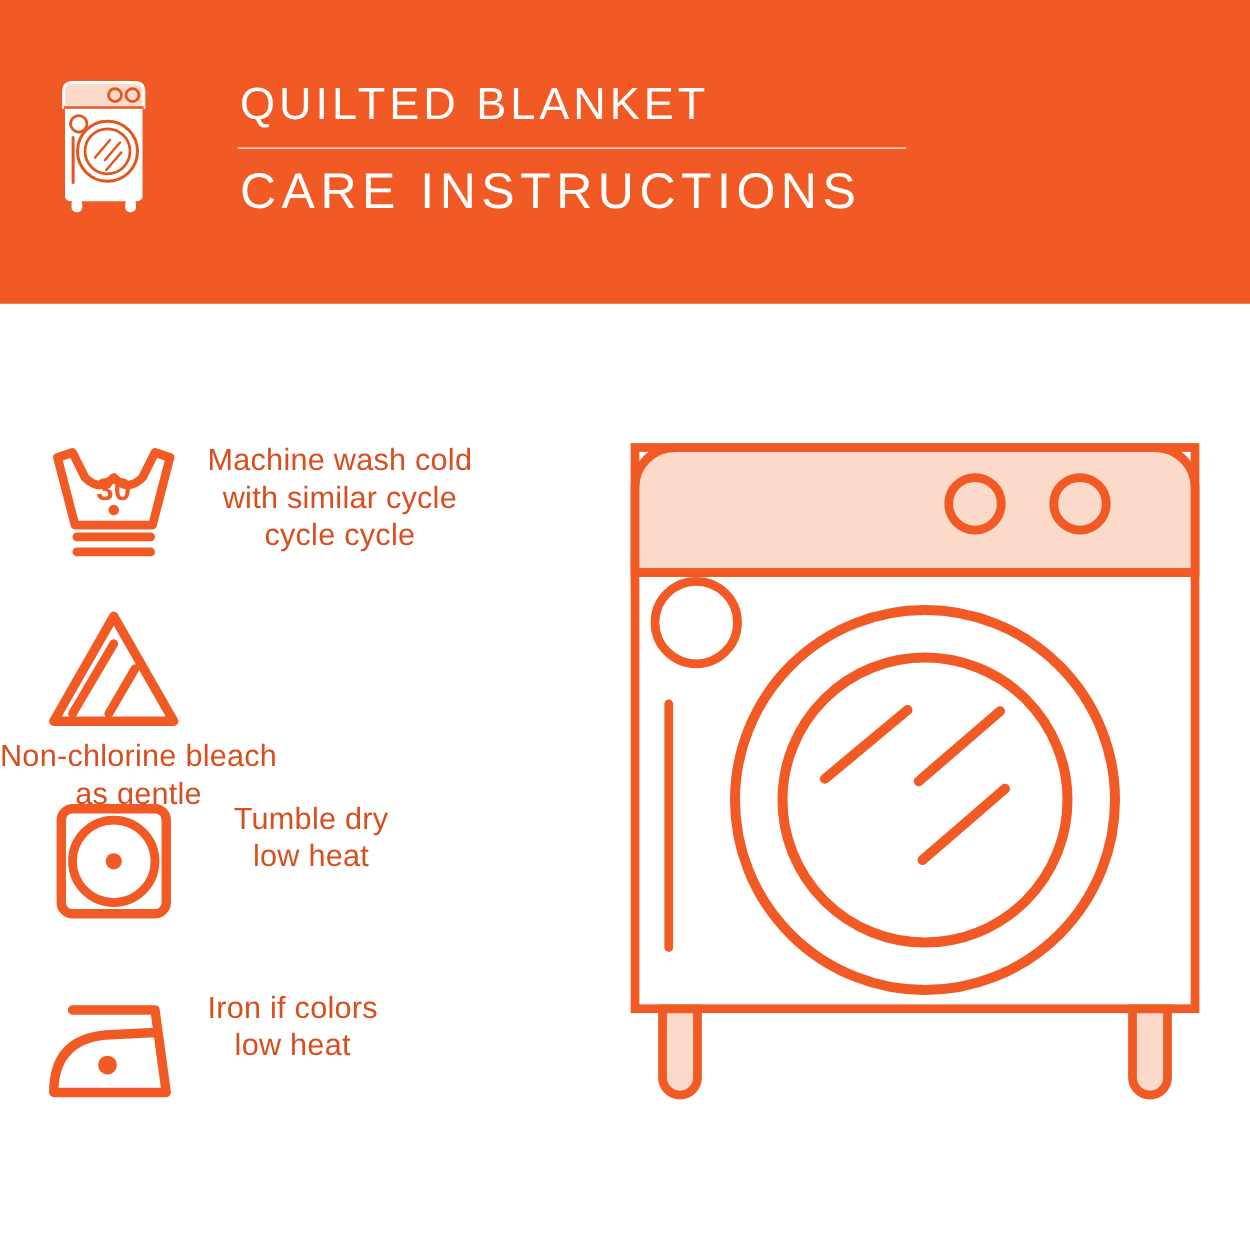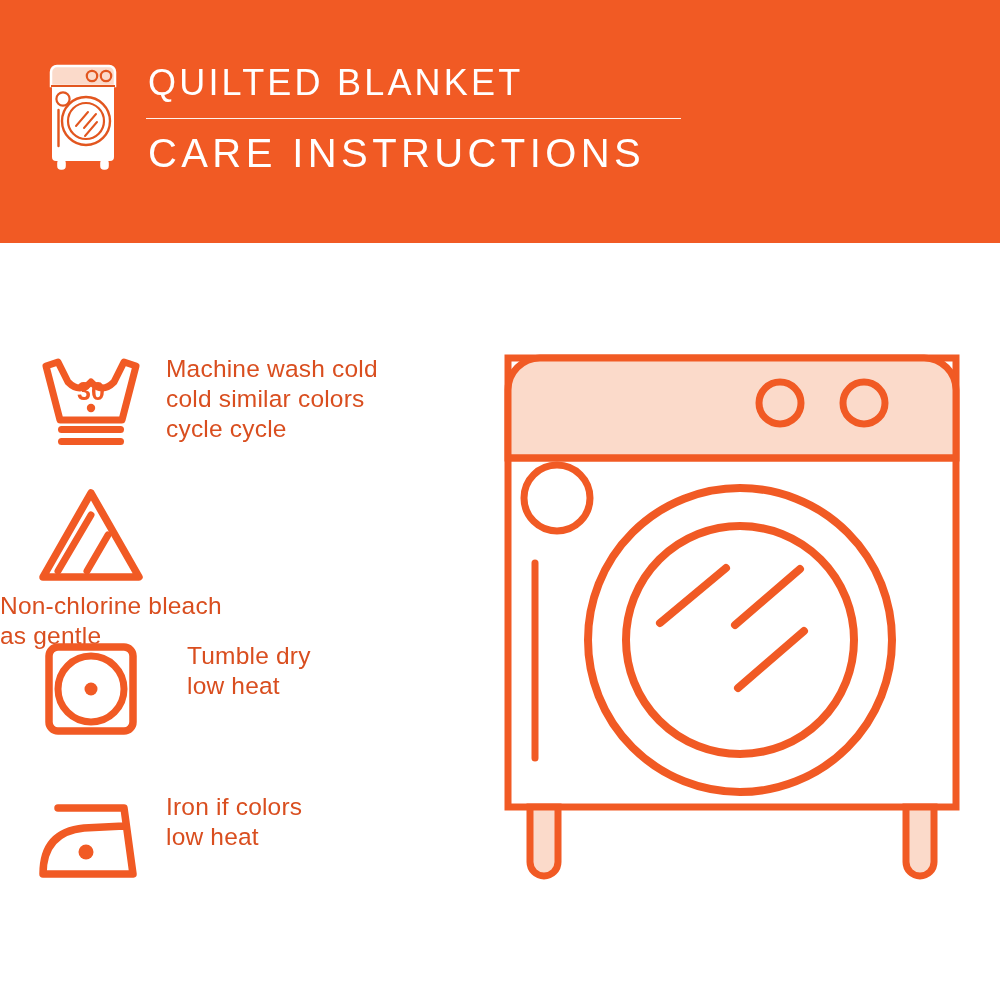--- a/index.html
+++ b/index.html
@@ -12,21 +12,21 @@
   }
   .page{position:relative;width:1000px;height:1000px;background:#fff;}
 
   
   .banner{
     position:absolute;left:0;top:0;width:1000px;height:243px;
     background:#F15A24;
   }
   .banner-inner{
     position:absolute;left:44px;top:60px;
-    display:flex;align-items:flex-start;
+    display:flex;align-items:flex-start;gap:44px;
   }
   .logo-wrap{
     width:78px;height:112px;margin-right:22px;flex:none;
   }
   .titles{display:flex;flex-direction:column;}
   .title-line1{
     color:#ffffff;
     font-size:36px;
     letter-spacing:3.2px;
     font-weight:300;
@@ -64,21 +64,21 @@
     width:150px;flex:none;display:flex;justify-content:center;
     align-items:flex-start;padding-top:2px;margin-left:16px;
   }
   .care-text{
     color:#D94E1F;
     font-size:24.5px;
     line-height:30px;
     letter-spacing:.2px;
     padding-top:6px;
   }
-  .care-text .ln{display:block;white-space:nowrap;}
+  .care-text .ln{display:block;white-space:nowrap;text-align:center;}
 
   
   .machine{
     position:absolute;left:482px;top:318px;width:500px;height:625px;
   }
 </style>
 </head>
 <body>
 
 <div class="page">
@@ -128,21 +128,21 @@
         <svg viewBox="0 0 110 100" width="110" height="100" aria-hidden="true">
           <path d="M10 16 L22 12 L32 32 Q44 44 55 32 Q66 44 78 32 L88 12 L100 16 L86 70 L24 70 Z" fill="none" stroke="#F15A24" stroke-width="7" stroke-linejoin="round" stroke-linecap="round"></path>
           <text x="55" y="50" text-anchor="middle" font-family="Liberation Sans, sans-serif" font-size="25" font-weight="700" fill="#F15A24">30</text>
           <circle cx="55" cy="58" r="4.2" fill="#F15A24"></circle>
           <rect x="22" y="76" width="66" height="7" rx="3.5" fill="#F15A24"></rect>
           <rect x="22" y="88" width="66" height="7" rx="3.5" fill="#F15A24"></rect>
         </svg>
       </div>
       <div class="care-text">
         <span class="ln">Machine wash cold</span>
-        <span class="ln">cold similar colors</span>
+        <span class="ln">with similar cycle</span>
         <span class="ln">cycle cycle</span>
       </div>
     </div>
 
     <div class="care-row r1">
       <div class="sym">
         <svg viewBox="0 0 110 100" width="110" height="100" aria-hidden="true">
           <path d="M55 8 L103 92 L7 92 Z" fill="none" stroke="#F15A24" stroke-width="7.5" stroke-linejoin="round"></path>
           <line x1="55" y1="30" x2="22" y2="86" stroke="#F15A24" stroke-width="7" stroke-linecap="round"></line>
           <line x1="72" y1="50" x2="51" y2="86" stroke="#F15A24" stroke-width="7" stroke-linecap="round"></line>

